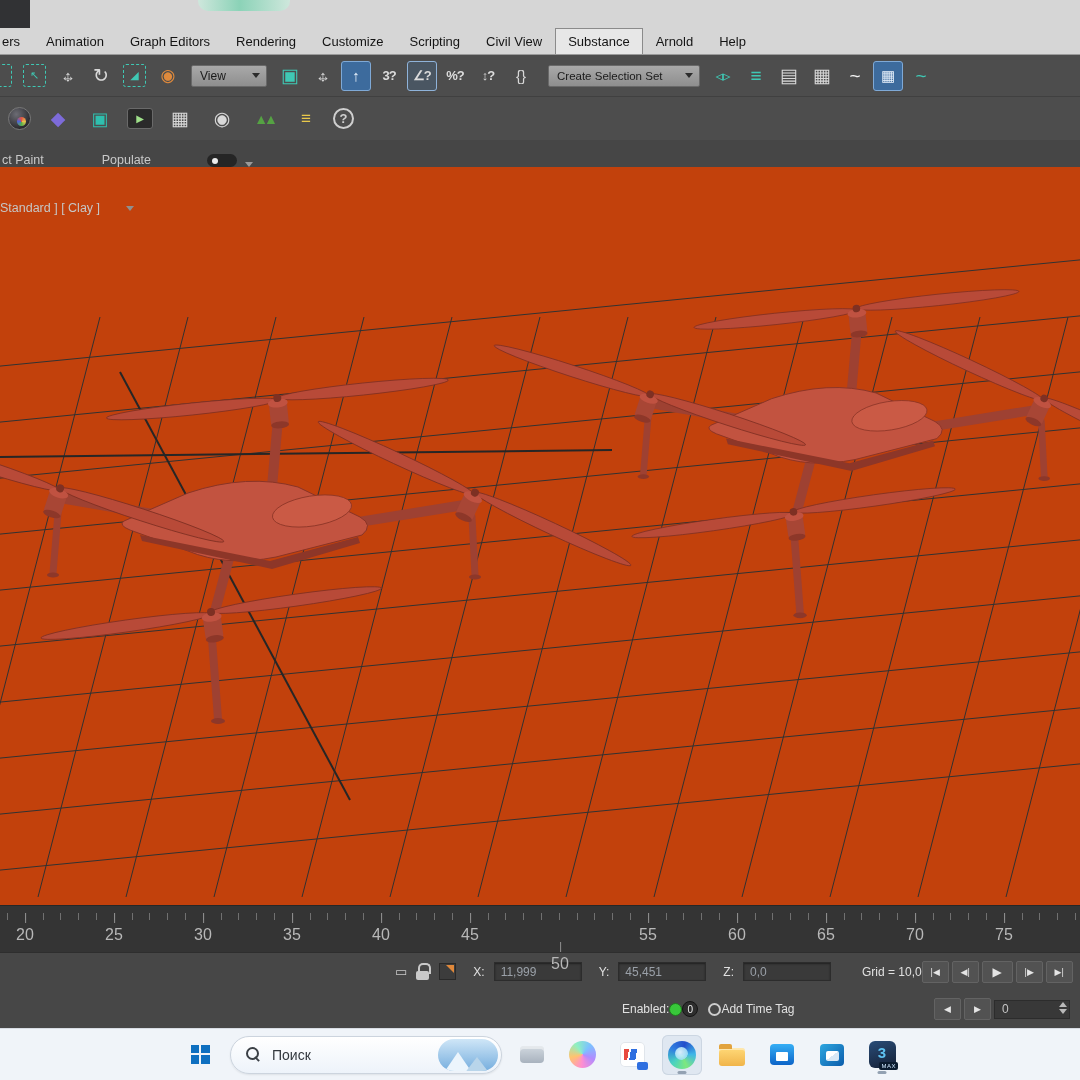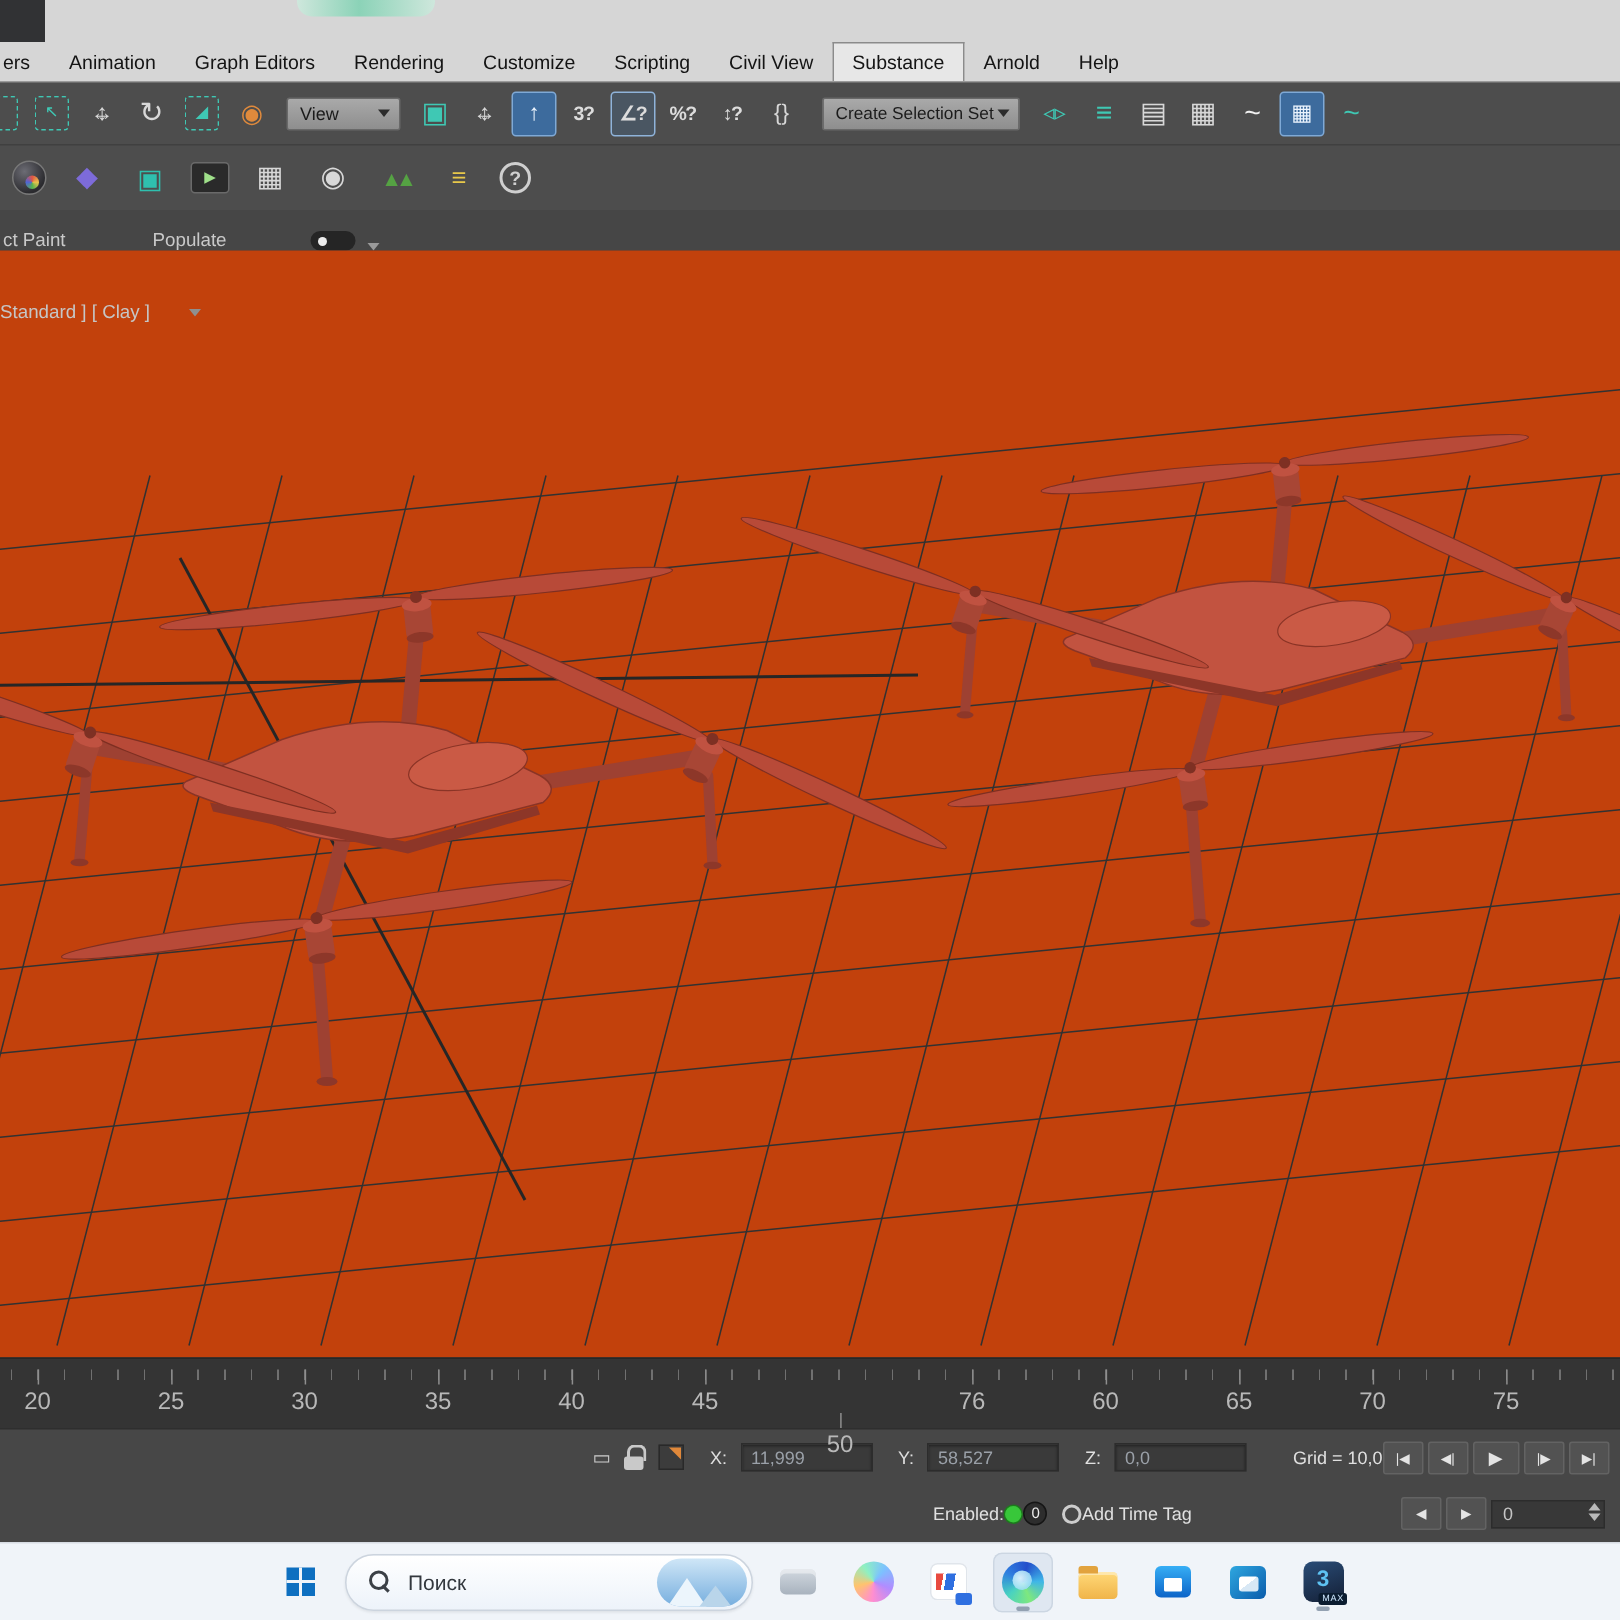--- a/index.html
+++ b/index.html
@@ -46,21 +46,21 @@
   .circle { border:2px solid #cfcfcf; border-radius:50%; width:21px; height:21px; font-weight:bold; font-size:13px; }
   .trees { color:#55a243; font-size:14px; letter-spacing:-4px; font-weight:bold; }
   .ball { width:23px; height:23px; border-radius:50%; border:1px solid #787878;
           background:radial-gradient(circle at 35% 30%, #6c6c74, #2b2b2f 72%); }
   .ball::after { content:""; position:absolute; width:9px; height:9px; border-radius:50%; left:8px; top:9px;
           background:conic-gradient(#e05544,#e8c24c,#55b24c,#4f64d8,#e05544); }
 
   .combo { height:22px; background:linear-gradient(#a9a9a9,#8e8e8e); border:1px solid #696969; border-radius:2px;
            display:flex; align-items:center; font-size:12px; color:#1b1b1b; padding:0 6px 0 8px; margin:0 8px; flex:none; }
   .view-combo { width:76px; }
-  .sel-combo { width:132px; margin-left:12px; font-size:11.5px; }
+  .sel-combo { width:152px; margin-left:12px; font-size:11.5px; }
   .caret-down { width:0; height:0; border-left:4px solid transparent; border-right:4px solid transparent;
                 border-top:5px solid #2c2c2c; margin-left:auto; }
   .caret-gray { border-top-color:#9a9a9a; margin-left:8px; }
 
   
   .ribbon { height:27px; background:#464646; display:flex; align-items:flex-end; color:#c9c9c9; font-size:12.5px; flex:none; }
   .rlabel { padding:0 14px; }
   .rlabel:first-child { padding-left:2px; padding-right:44px; }
   .toggle-pill { width:30px; height:13px; background:#252525; border-radius:7px; margin-left:42px; position:relative; flex:none; }
   .toggle-pill::before { content:""; width:6px; height:6px; border-radius:50%; background:#ececec; position:absolute; left:5px; top:3.5px; }
@@ -384,41 +384,41 @@
   <div class="timeline">
     <div class="ruler-ticks"></div>
     <div id="ticklabels">
         <span class="tick-label" style="left: 25px;">20</span>
         <span class="tick-label" style="left: 114px;">25</span>
         <span class="tick-label" style="left: 203px;">30</span>
         <span class="tick-label" style="left: 292px;">35</span>
         <span class="tick-label" style="left: 381px;">40</span>
         <span class="tick-label" style="left: 470px;">45</span>
         <span class="tick-label" style="left: 560px; margin-top: 29px;">50</span>
-        <span class="tick-label" style="left: 648px;">76</span>
+        <span class="tick-label" style="left: 648px;">55</span>
         <span class="tick-label" style="left: 737px;">60</span>
         <span class="tick-label" style="left: 826px; text-align: right;">65</span>
         <span class="tick-label" style="left: 915px;">70</span>
         <span class="tick-label" style="left: 1004px;">75</span>
       </div>
   </div>
 
   <div class="statusbar">
     <div class="srow">
       <div class="cluster cluster1">
         <span class="isolate-glyph">▭</span>
         <span class="lock"></span>
         <span class="absmode"></span>
         <span class="coord-label">X:</span>
         <div class="field">
           <span>11,999</span>
         </div>
         <span class="coord-label">Y:</span>
         <div class="field">
-          <span>58,527</span>
+          <span>45,451</span>
         </div>
         <span class="coord-label">Z:</span>
         <div class="field">
           <span>0,0</span>
         </div>
         <span class="grid-label">Grid = 10,0</span>
       </div>
       <div class="transport" id="transport1">
           <div class="tbtn ">|◀</div>
           <div class="tbtn ">◀|</div>

